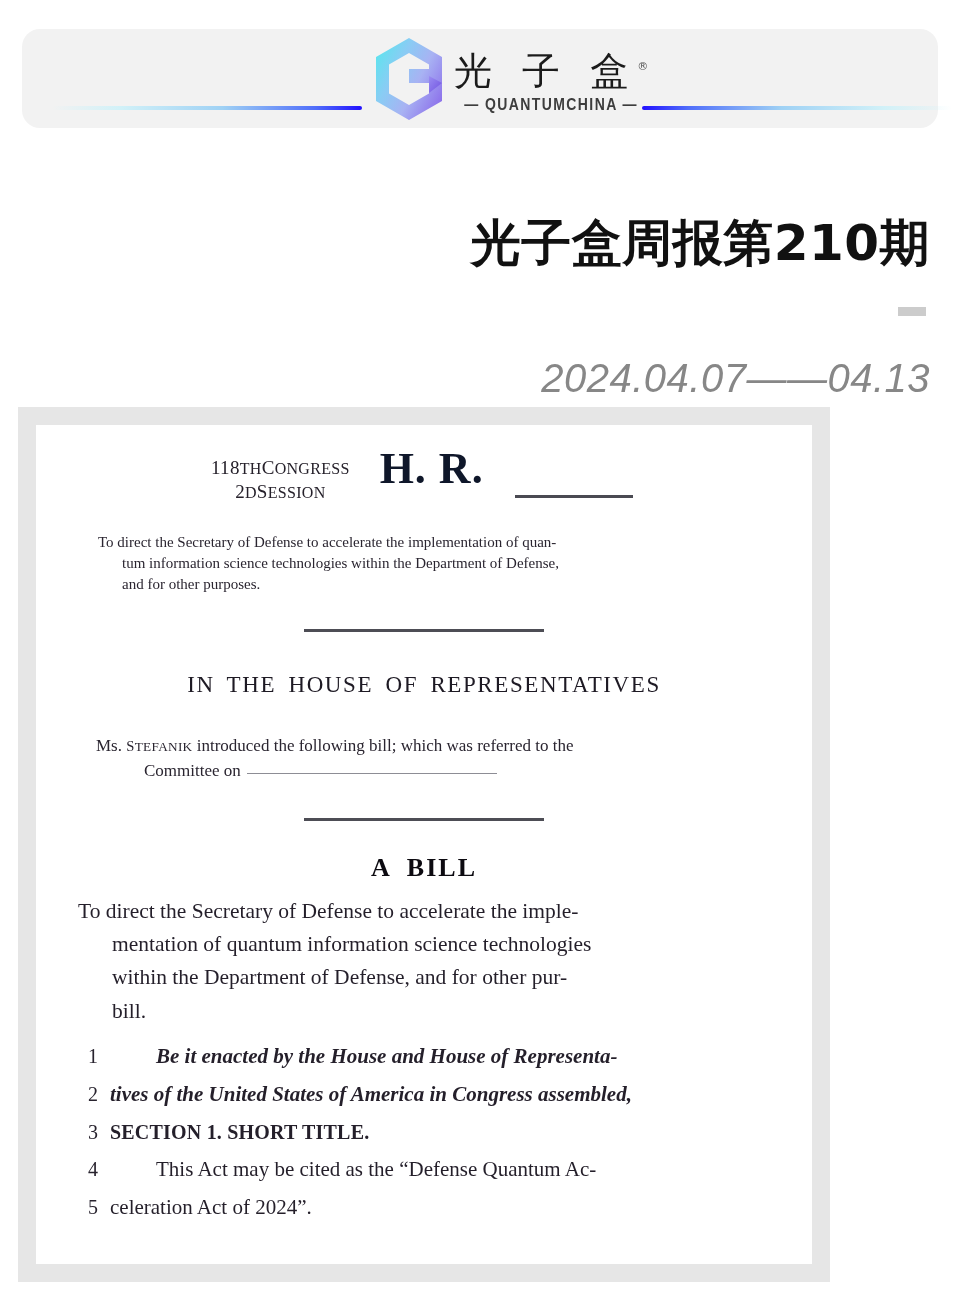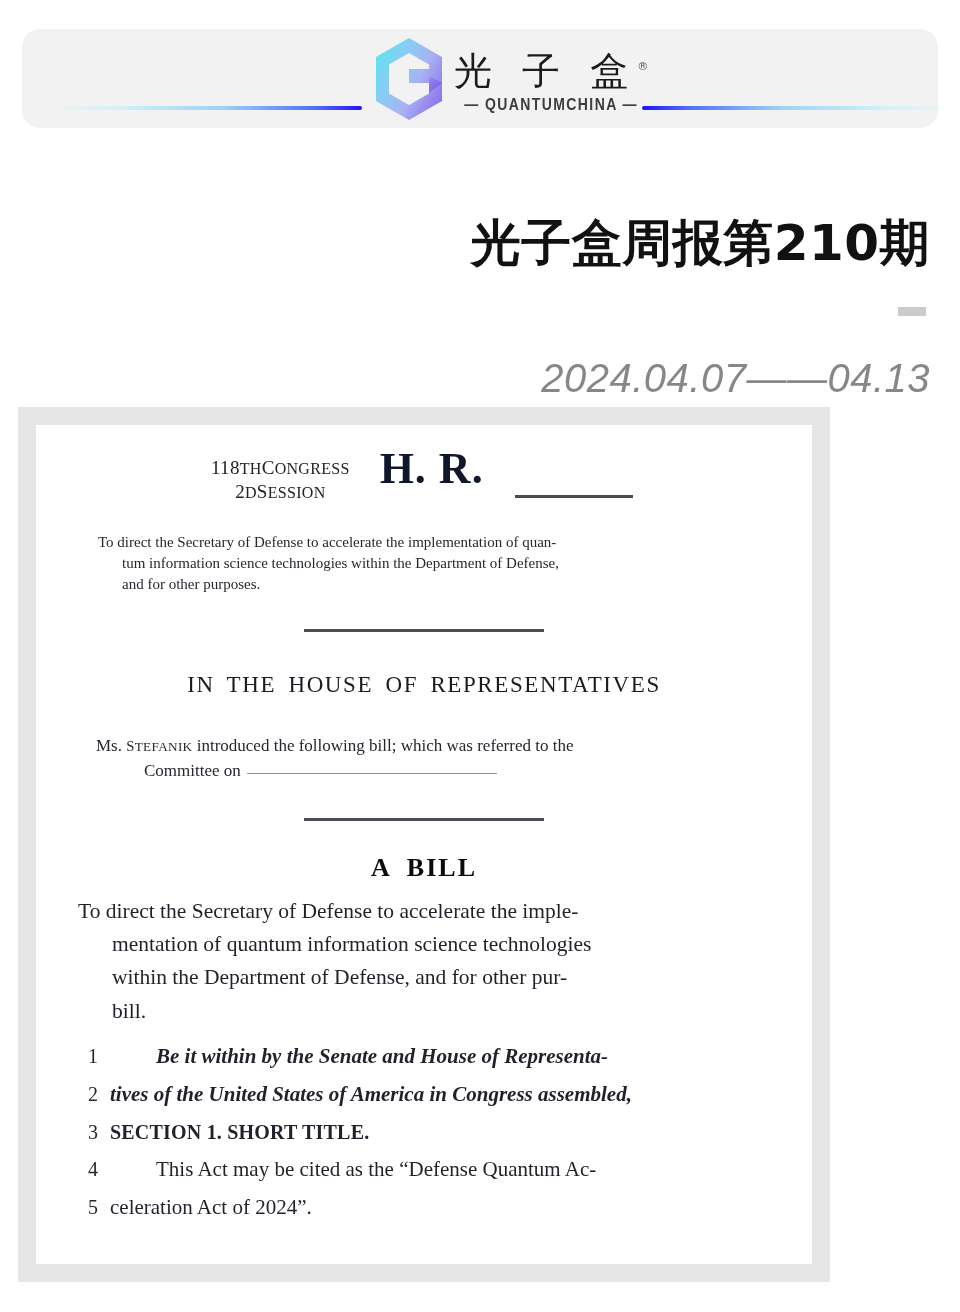--- a/index.html
+++ b/index.html
@@ -359,21 +359,21 @@
     <div id="bill-purpose">
       <span>To direct the Secretary of Defense to accelerate the imple-</span>
       <span class="cont">mentation of quantum information science technologies</span>
       <span class="cont">within the Department of Defense, and for other pur-</span>
       <span class="cont">bill.</span>
     </div>
 
     <div id="bill-lines">
       <div class="bill-line">
         <span class="bill-line-number">1</span>
-        <span class="bill-line-text italic indent">Be it within by the Senate and House of Representa-</span>
+        <span class="bill-line-text italic indent">Be it enacted by the House and House of Representa-</span>
       </div>
       <div class="bill-line">
         <span class="bill-line-number">2</span>
         <span class="bill-line-text italic">tives of the United States of America in Congress assembled,</span>
       </div>
       <div class="bill-line">
         <span class="bill-line-number">3</span>
         <span class="bill-line-text sectionhead">SECTION 1. SHORT TITLE.</span>
       </div>
       <div class="bill-line">

